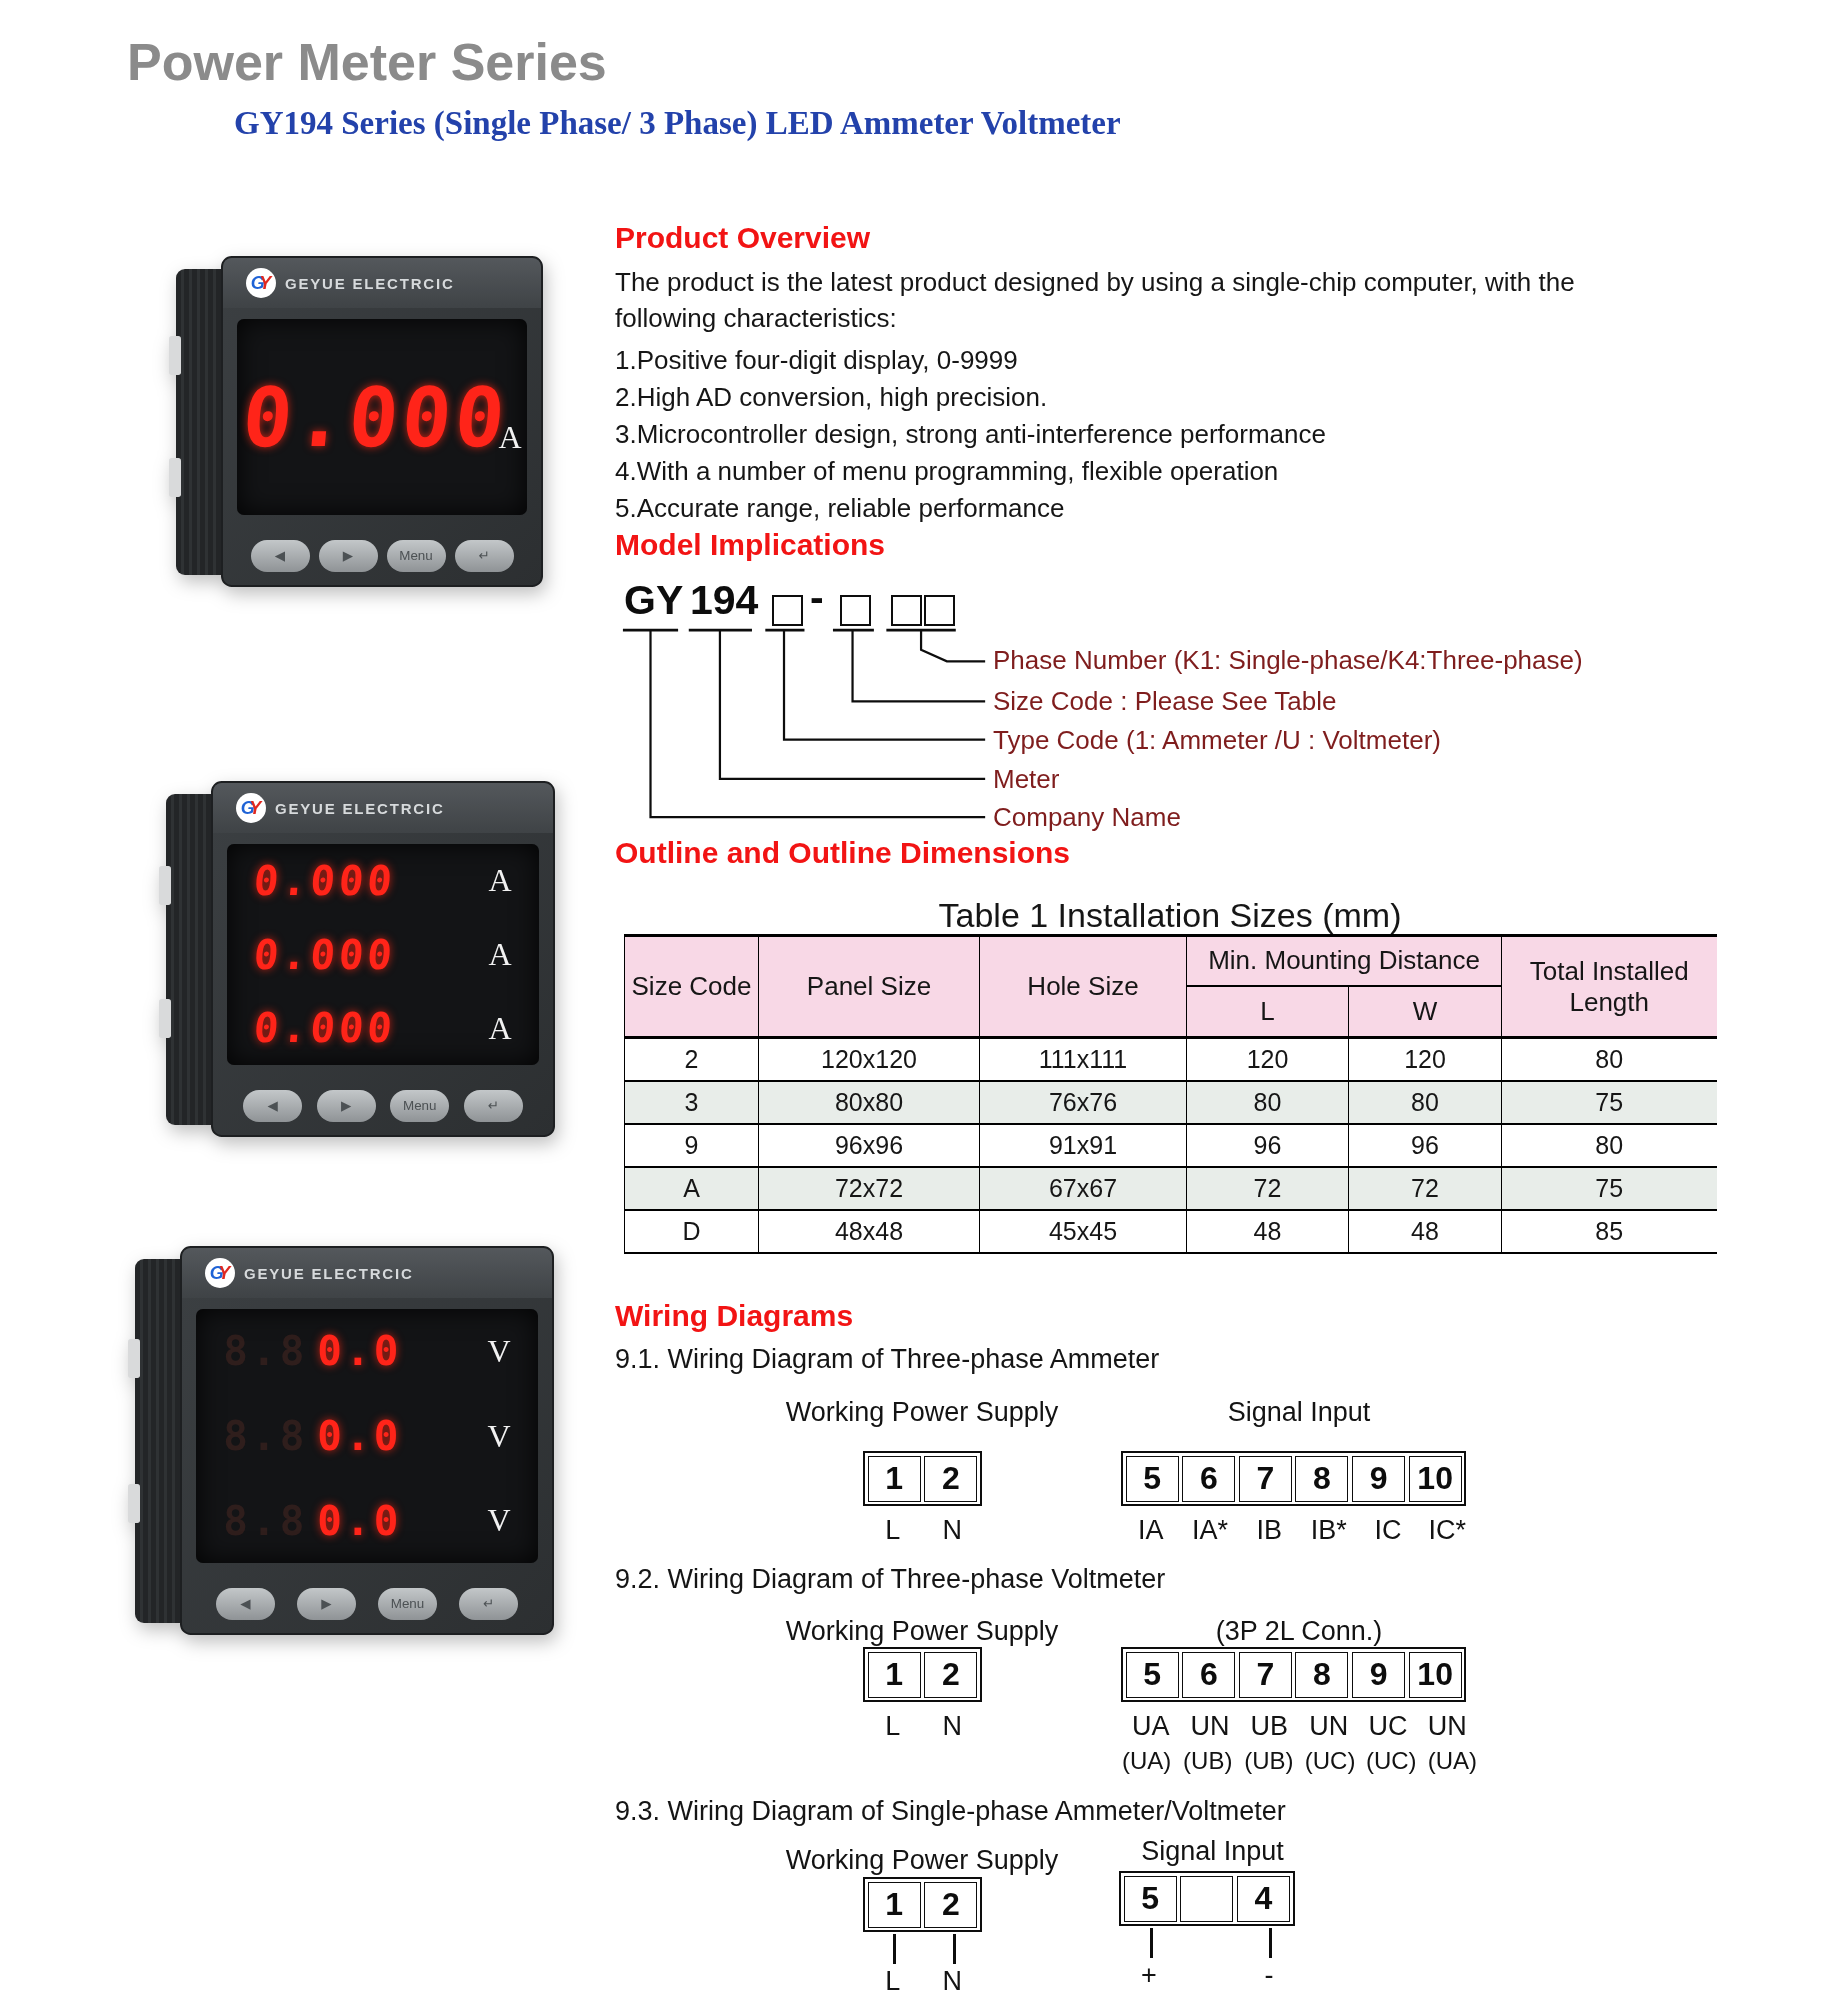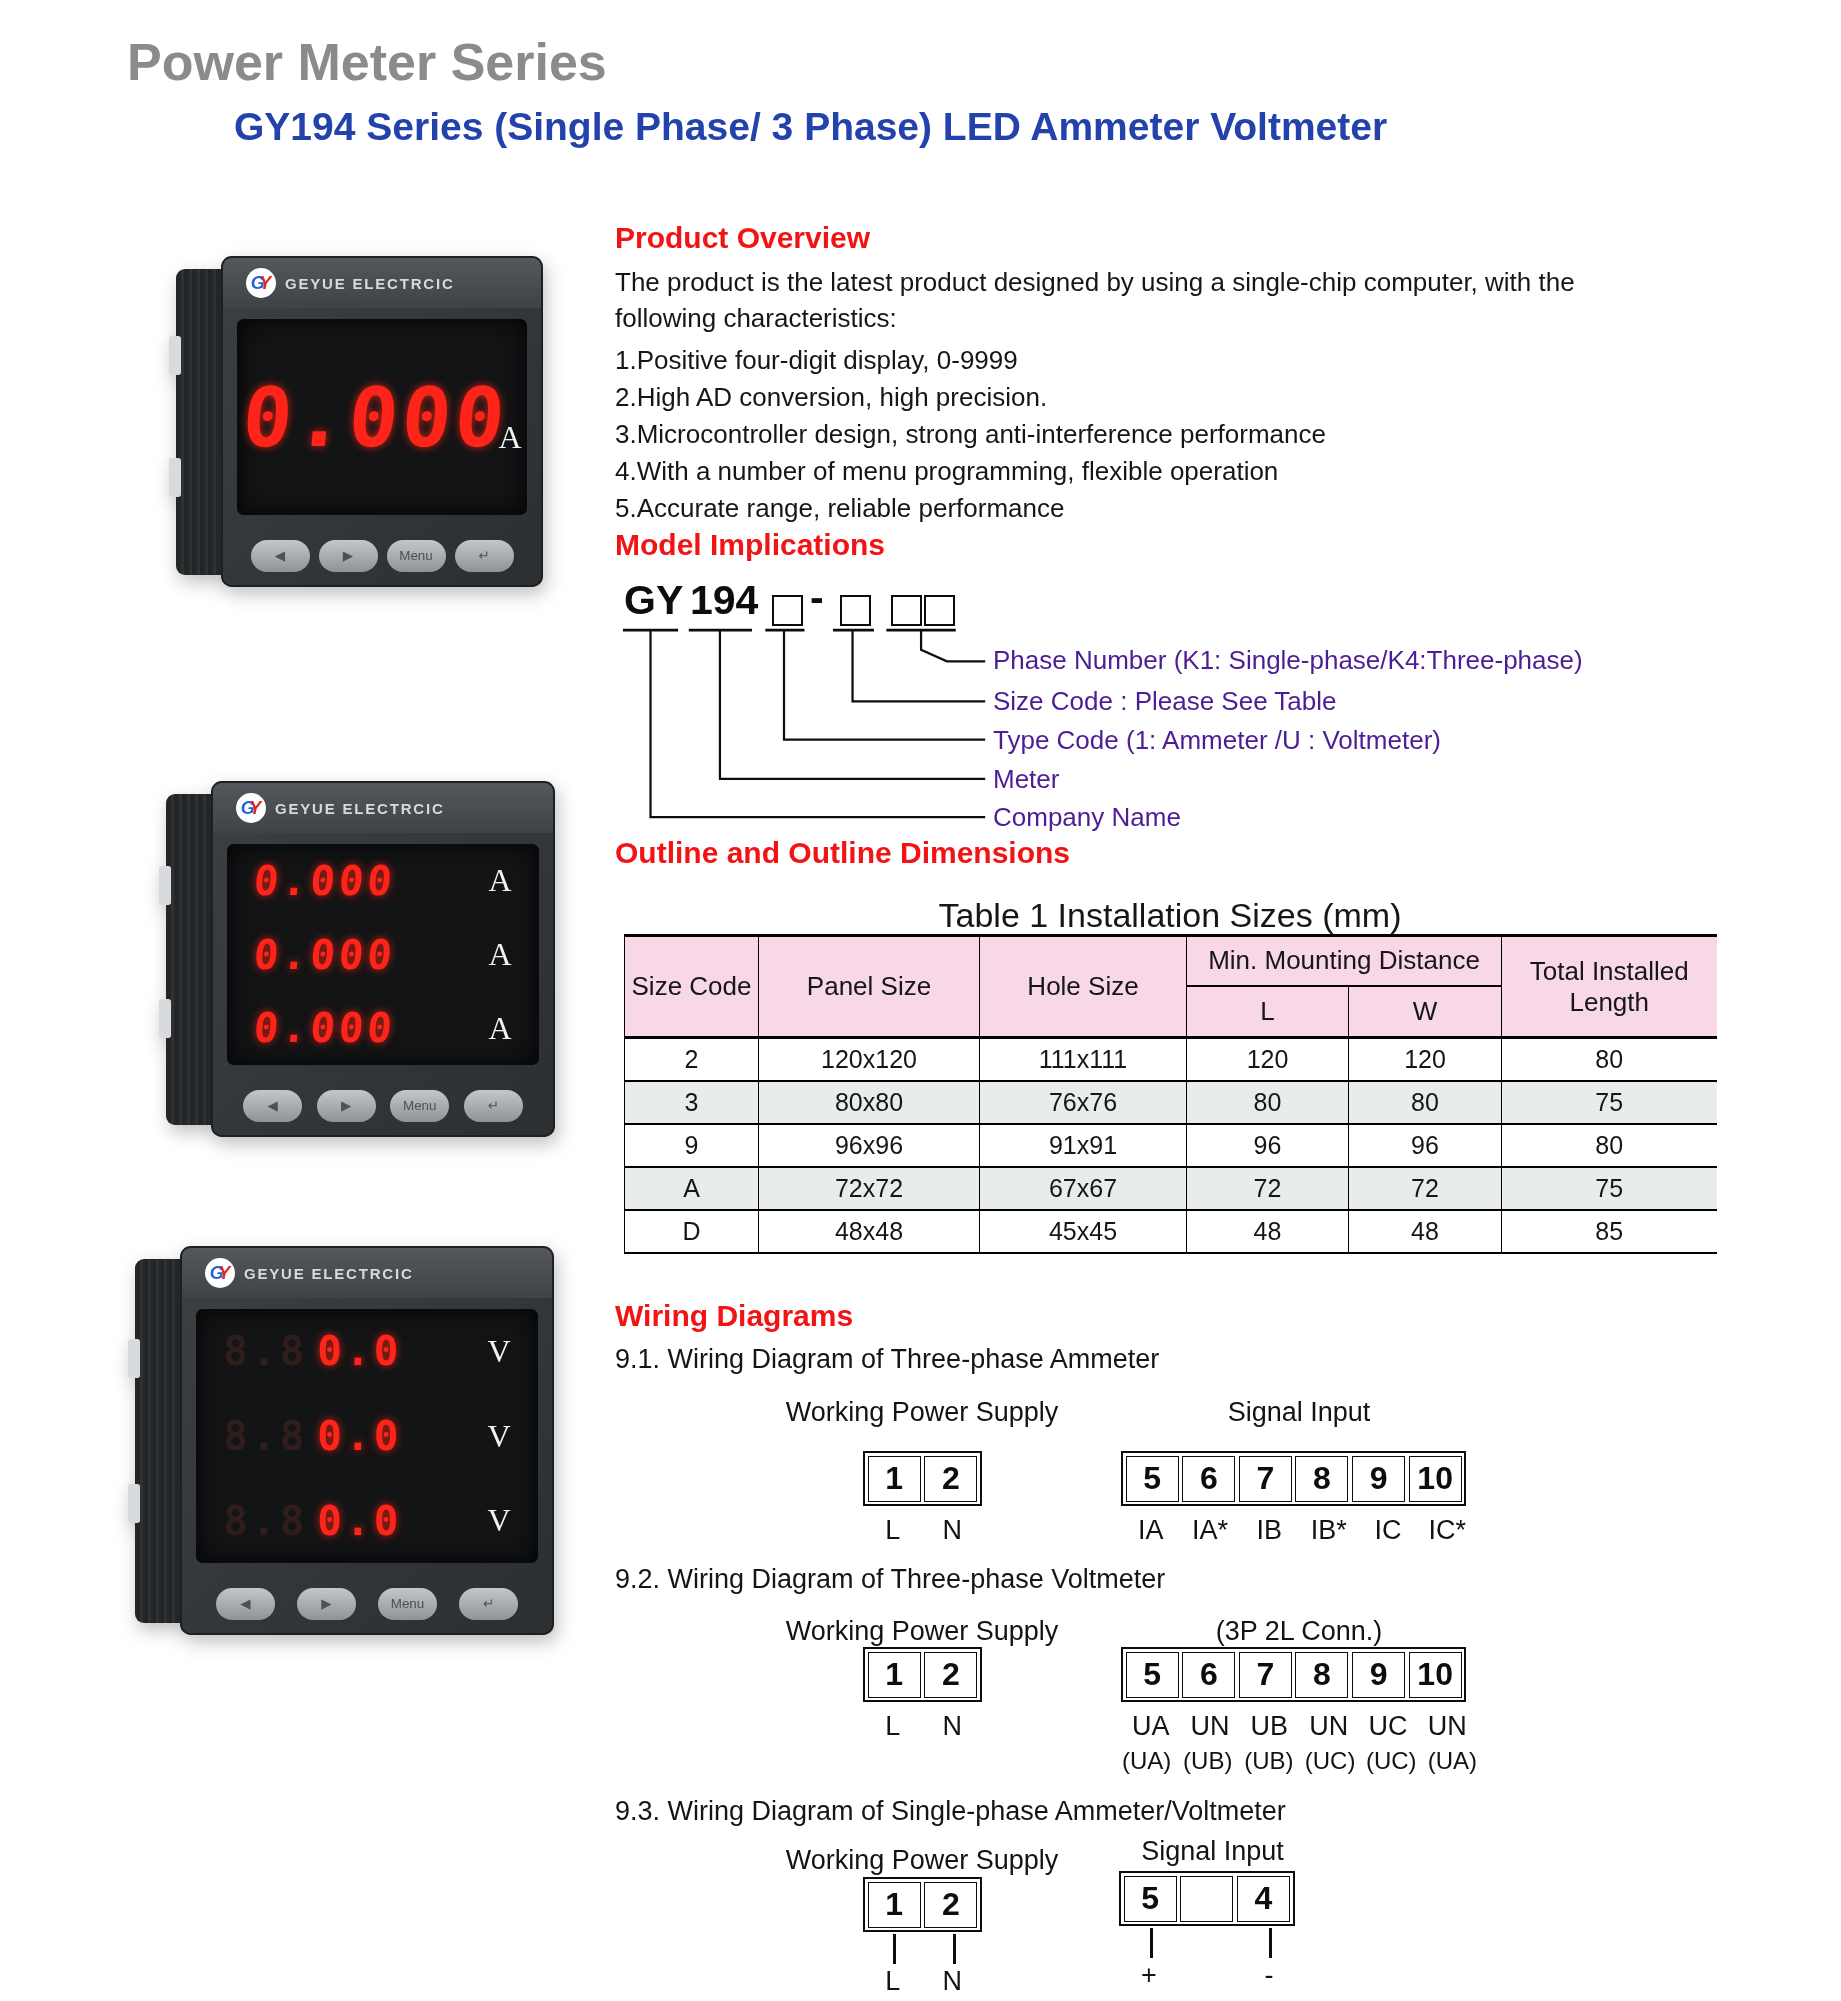--- a/index.html
+++ b/index.html
@@ -2,31 +2,31 @@
 <html style="font-size:14.3px"><head>
 <meta charset="utf-8">
 <style>
   html,body{margin:0;padding:0;background:#ffffff;}
   #canvas{position:relative;width:1842px;height:2001px;background:#ffffff;overflow:hidden;
           font-family:"Liberation Sans", sans-serif;color:#1a1a1a;}
   .abs{position:absolute;}
 
   
   .page-title{font-size:52px;font-weight:700;color:#8b8b8b;letter-spacing:0px;}
-  .page-subtitle{font-size:39px;font-weight:600;color:#2342ab;}
+  .page-subtitle{font-size:33px;font-weight:600;color:#2342ab;font-family:Liberation Serif, serif;}
   .red-h{font-size:30px;font-weight:700;color:#f21414;}
   .body-line{font-size:26px;line-height:37px;color:#161616;}
   .sec-title{font-size:27px;color:#151515;}
   .dlabel{font-size:27px;color:#131313;text-align:center;}
 
   
   .model-wrap{width:1123px;height:267px;}
   .code-txt{font-size:41px;font-weight:700;color:#0d0d0d;line-height:41px;}
   .code-box{width:27px;height:27px;border:2.7px solid #0d0d0d;background:#fff;}
-  .model-label{font-size:26px;color:#4c1d95;white-space:nowrap;line-height:29px;}
+  .model-label{font-size:26px;color:#7f1d1d;white-space:nowrap;line-height:29px;}
 
   
   .tbl-title{font-size:34px;color:#161616;text-align:center;}
   table.dims{border-collapse:collapse;table-layout:fixed;width:1092px;border-top:3.6px solid #000;}
   table.dims th,table.dims td{border:1.8px solid #000;text-align:center;vertical-align:middle;
         font-weight:400;font-size:25px;color:#161616;padding:0;}
   table.dims th{background:#f8d8e6;font-size:26px;}
   table.dims th.hb{border-bottom:3.6px solid #000;}
   table.dims th.sub{border-bottom:2.7px solid #000;}
   table.dims td{height:41px;border-top:2.7px solid #000;background:#ffffff;}

